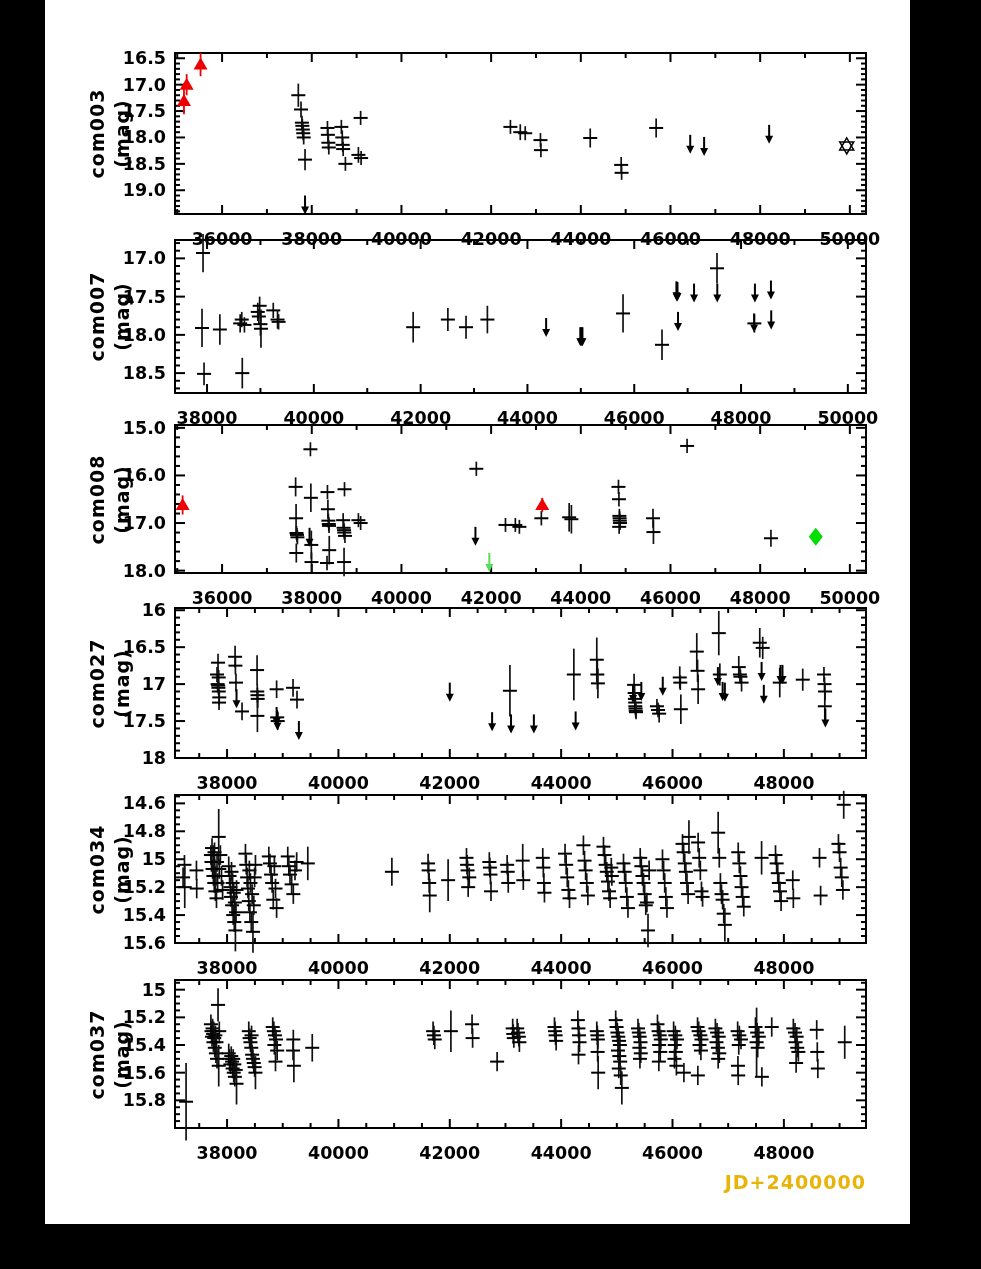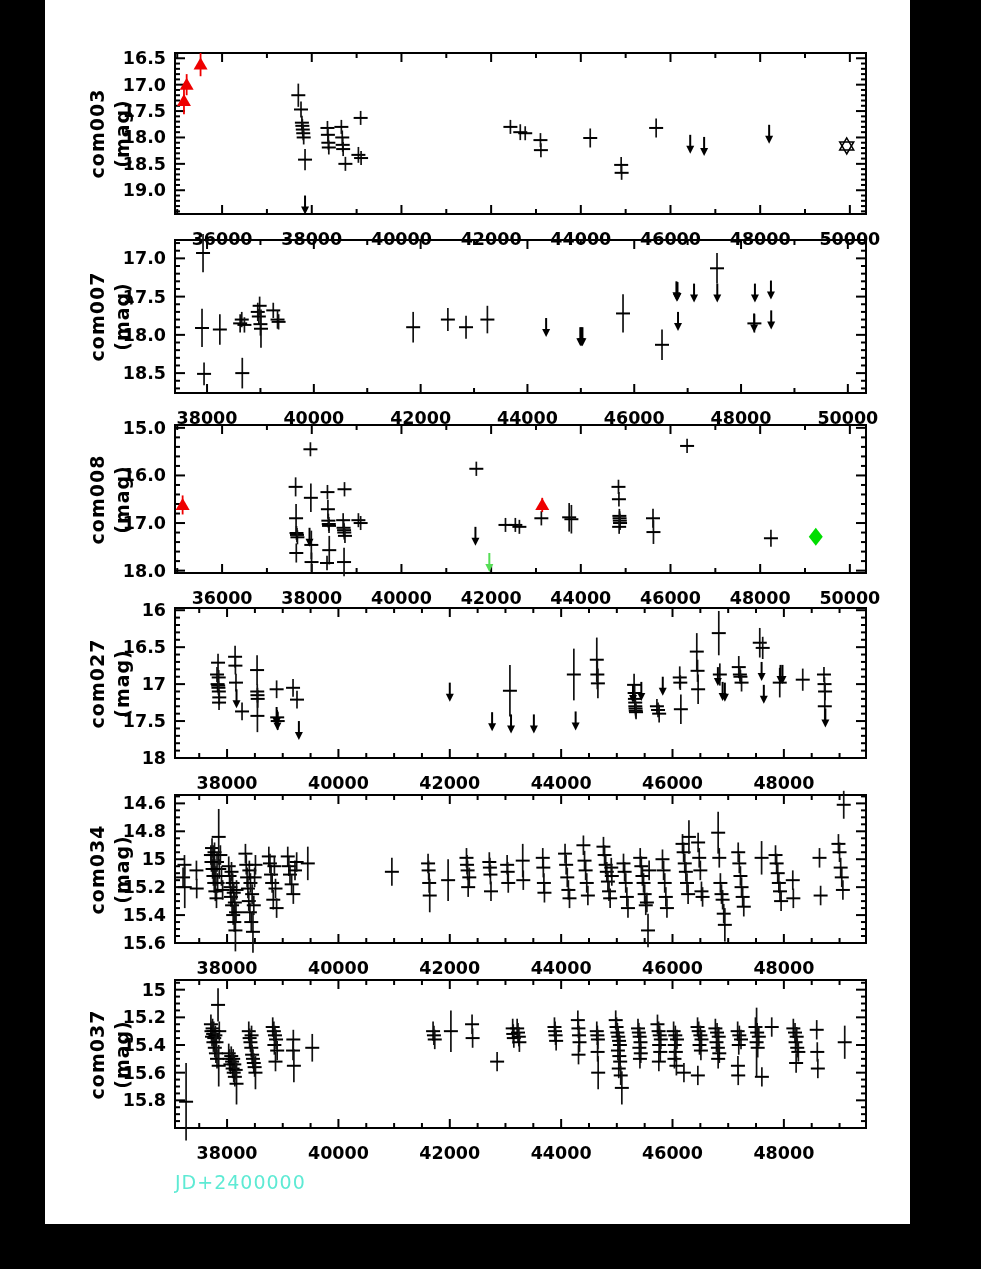--- a/index.html
+++ b/index.html
@@ -4,21 +4,21 @@
 <style>
   html,body{margin:0;padding:0;background:#000;}
   .page{position:relative;width:981px;height:1269px;background:#000;overflow:hidden;
         font-family:"DejaVu Sans",sans-serif;}
   .paper{position:absolute;left:45px;top:0;width:865px;height:1224px;background:#fff;}
   #plot{position:absolute;left:0;top:0;}
   .ylab{position:absolute;left:17px;width:160px;height:25px;line-height:25px;
         text-align:center;font-weight:bold;font-size:19px;color:#000;
         transform:rotate(-90deg);letter-spacing:1px;}
   .xtitle{position:absolute;left:175px;top:1170px;width:691px;height:24px;line-height:24px;
-        text-align:left;font-weight:normal;font-size:19px;color:#5eead4;letter-spacing:1px;}
+        text-align:right;font-weight:bold;font-size:19px;color:#eab308;letter-spacing:1px;}
 </style>
 </head>
 <body>
 
 <div class="page">
   <div class="paper"></div>
   <svg id="plot" width="981" height="1269">
       <g>
         <rect x="175" y="53" width="691" height="161" fill="none" stroke="#000" stroke-width="2"></rect>
         <line x1="177.2420506164828" y1="53" x2="177.2420506164828" y2="58" stroke="#000" stroke-width="2"></line>

